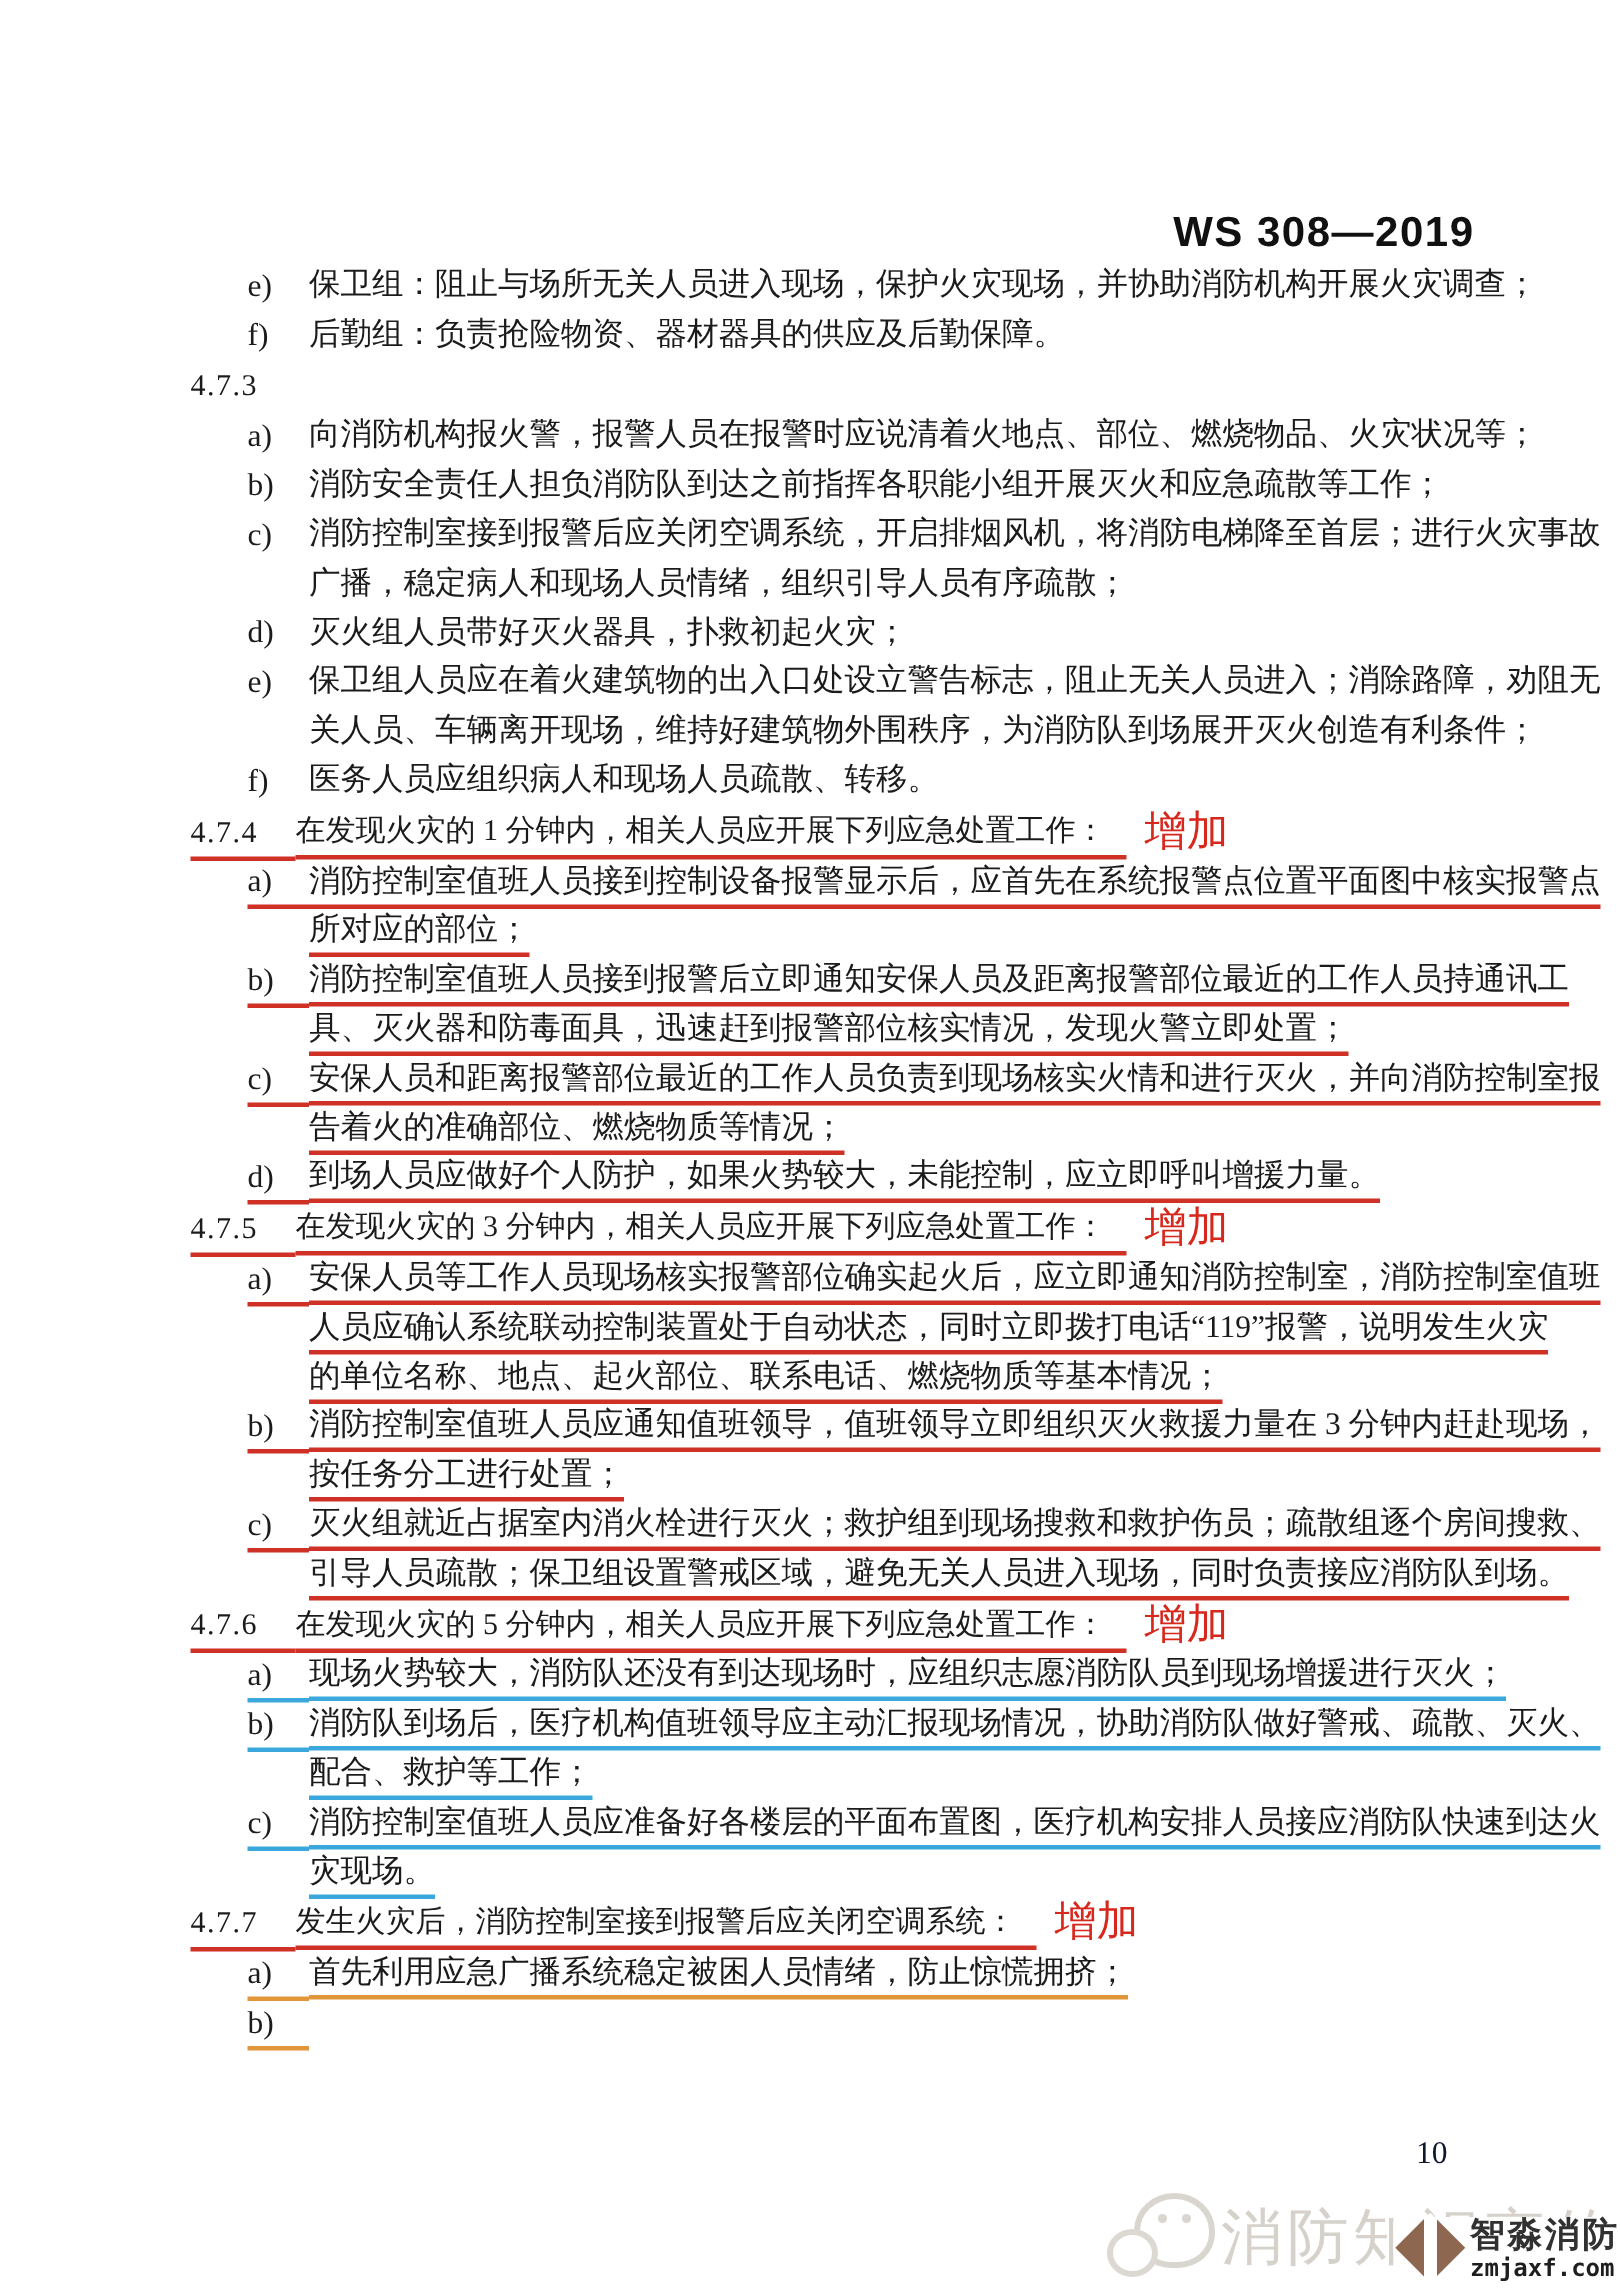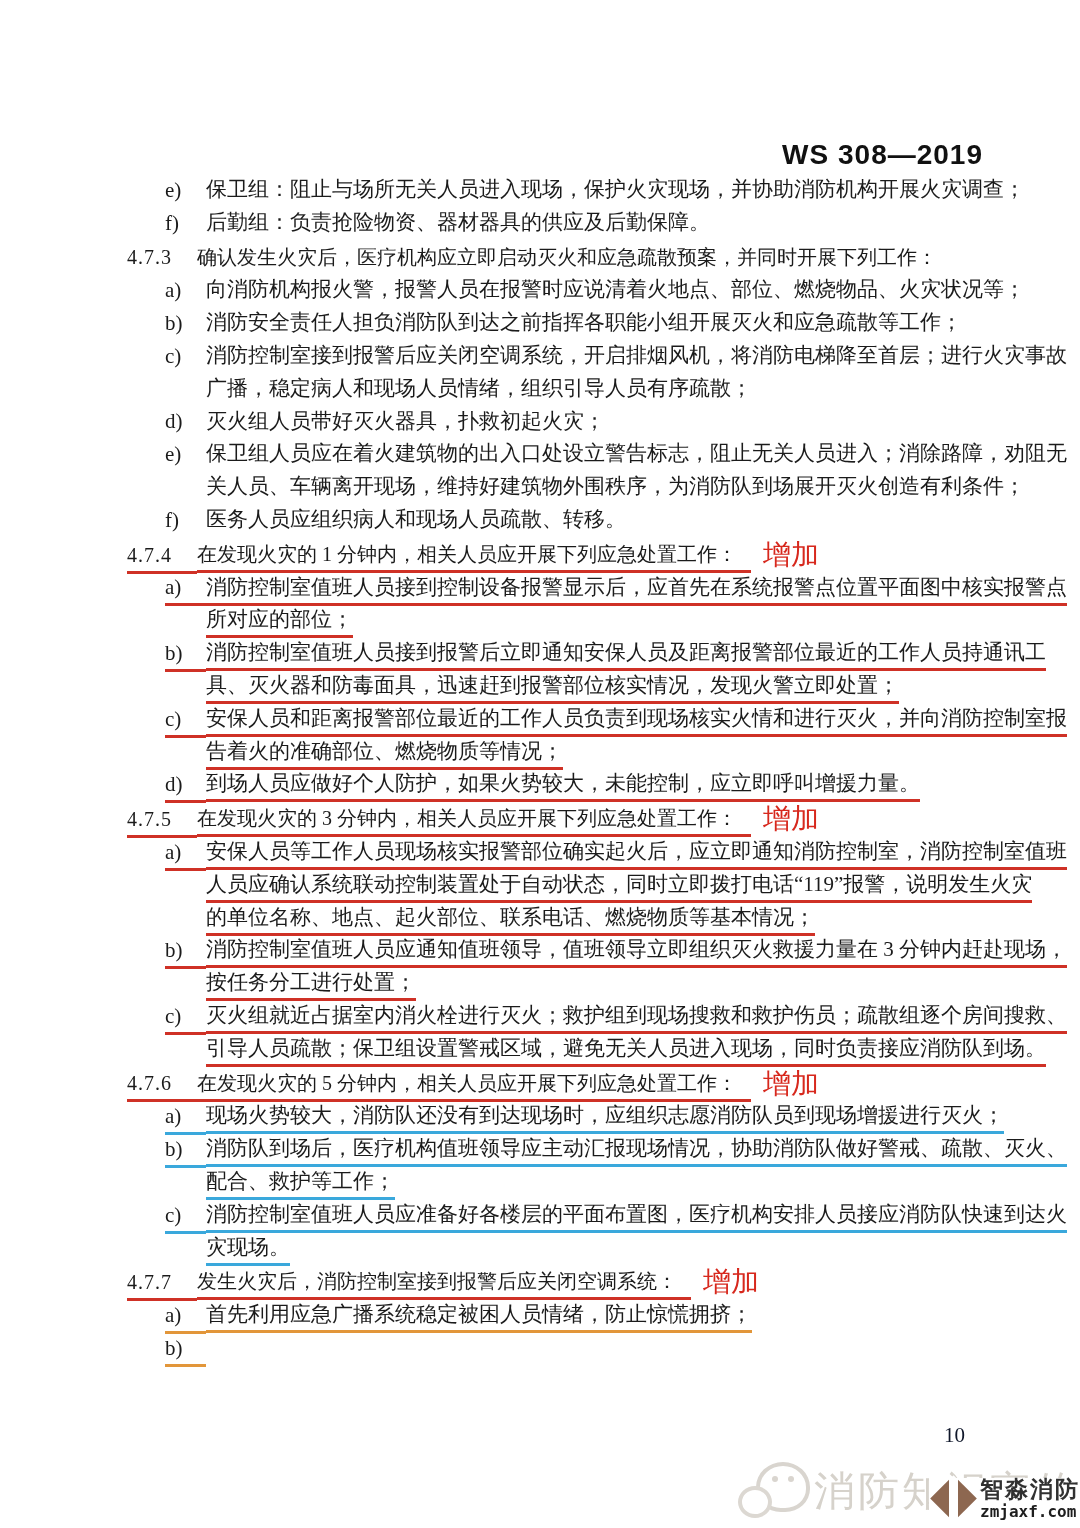--- a/index.html
+++ b/index.html
@@ -105,25 +105,20 @@
       <div class="txt">
         <div class="line">
           <span class="uln">后勤组：负责抢险物资、器材器具的供应及后勤保障。</span>
         </div>
       </div>
     </div>
     <div class="block t-clause u-none">
       <div class="num">
         <span class="uln">4.7.3</span>
       </div>
-      <div class="txt">
-        <div class="line">
-          <span class="uln">确认发生火灾后，医疗机构应立即启动灭火和应急疏散预案，并同时开展下列工作：</span>
-        </div>
-      </div>
     </div>
     <div class="block t-item u-none">
       <div class="num">
         <span class="uln">a)</span>
       </div>
       <div class="txt">
         <div class="line">
           <span class="uln">向消防机构报火警，报警人员在报警时应说清着火地点、部位、燃烧物品、火灾状况等；</span>
         </div>
       </div>

